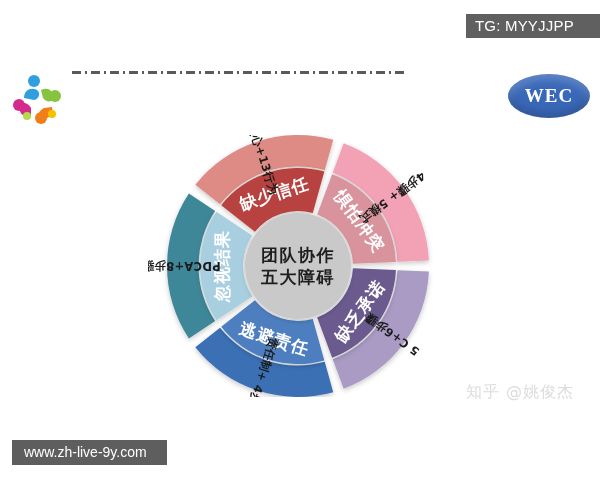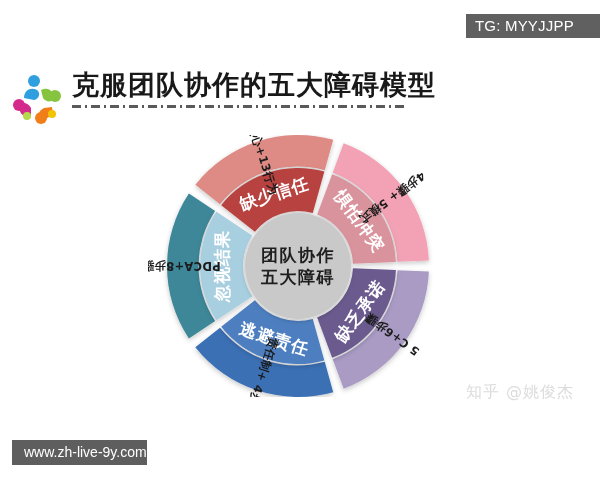--- a/index.html
+++ b/index.html
@@ -35,21 +35,21 @@
   }
 
   
   .url-badge {
     position: absolute;
     left: 12px;
     top: 440px;
     background: #5e5e5e;
     color: #ffffff;
     font-size: 14px;
-    padding: 5px 0 6px 12px;
+    padding: 5px 20px 6px 12px;
     line-height: 1;
     font-family: "Liberation Sans", sans-serif;
     white-space: nowrap;
   }
 
   
   .header {
     position: absolute;
     left: 0;
     top: 62px;
@@ -179,24 +179,26 @@
         <circle cx="11" cy="37" r="6" fill="#d42a8c"></circle>
         <path d="M23 48 C15 50,10 44,12 38 C14 33,20 35,23 40 Z" fill="#d42a8c"></path>
 
         <circle cx="44" cy="46" r="4" fill="#f2c400"></circle>
 
         <circle cx="19" cy="48" r="4" fill="#b6d94c"></circle>
       </svg>
     </div>
 
     <div class="title-block">
-      <div class="title-text">克服团队协作的五大障碍模型</div>
       <div class="title-rule"></div>
     </div>
 
+    <div class="wec-badge">
+      <span>WEC</span>
+    </div>
   </div>
 
   <div class="diagram-wrap">
     <svg id="donut" width="300" height="262" viewBox="0 0 300 262" aria-hidden="false">
       <defs>
         <filter id="softshadow" x="-30%" y="-30%" width="160%" height="160%">
           <feDropShadow dx="0" dy="2" stdDeviation="2.4" flood-color="#000000" flood-opacity="0.22"></feDropShadow>
         </filter>
       </defs>
       <g id="outer-ring">

